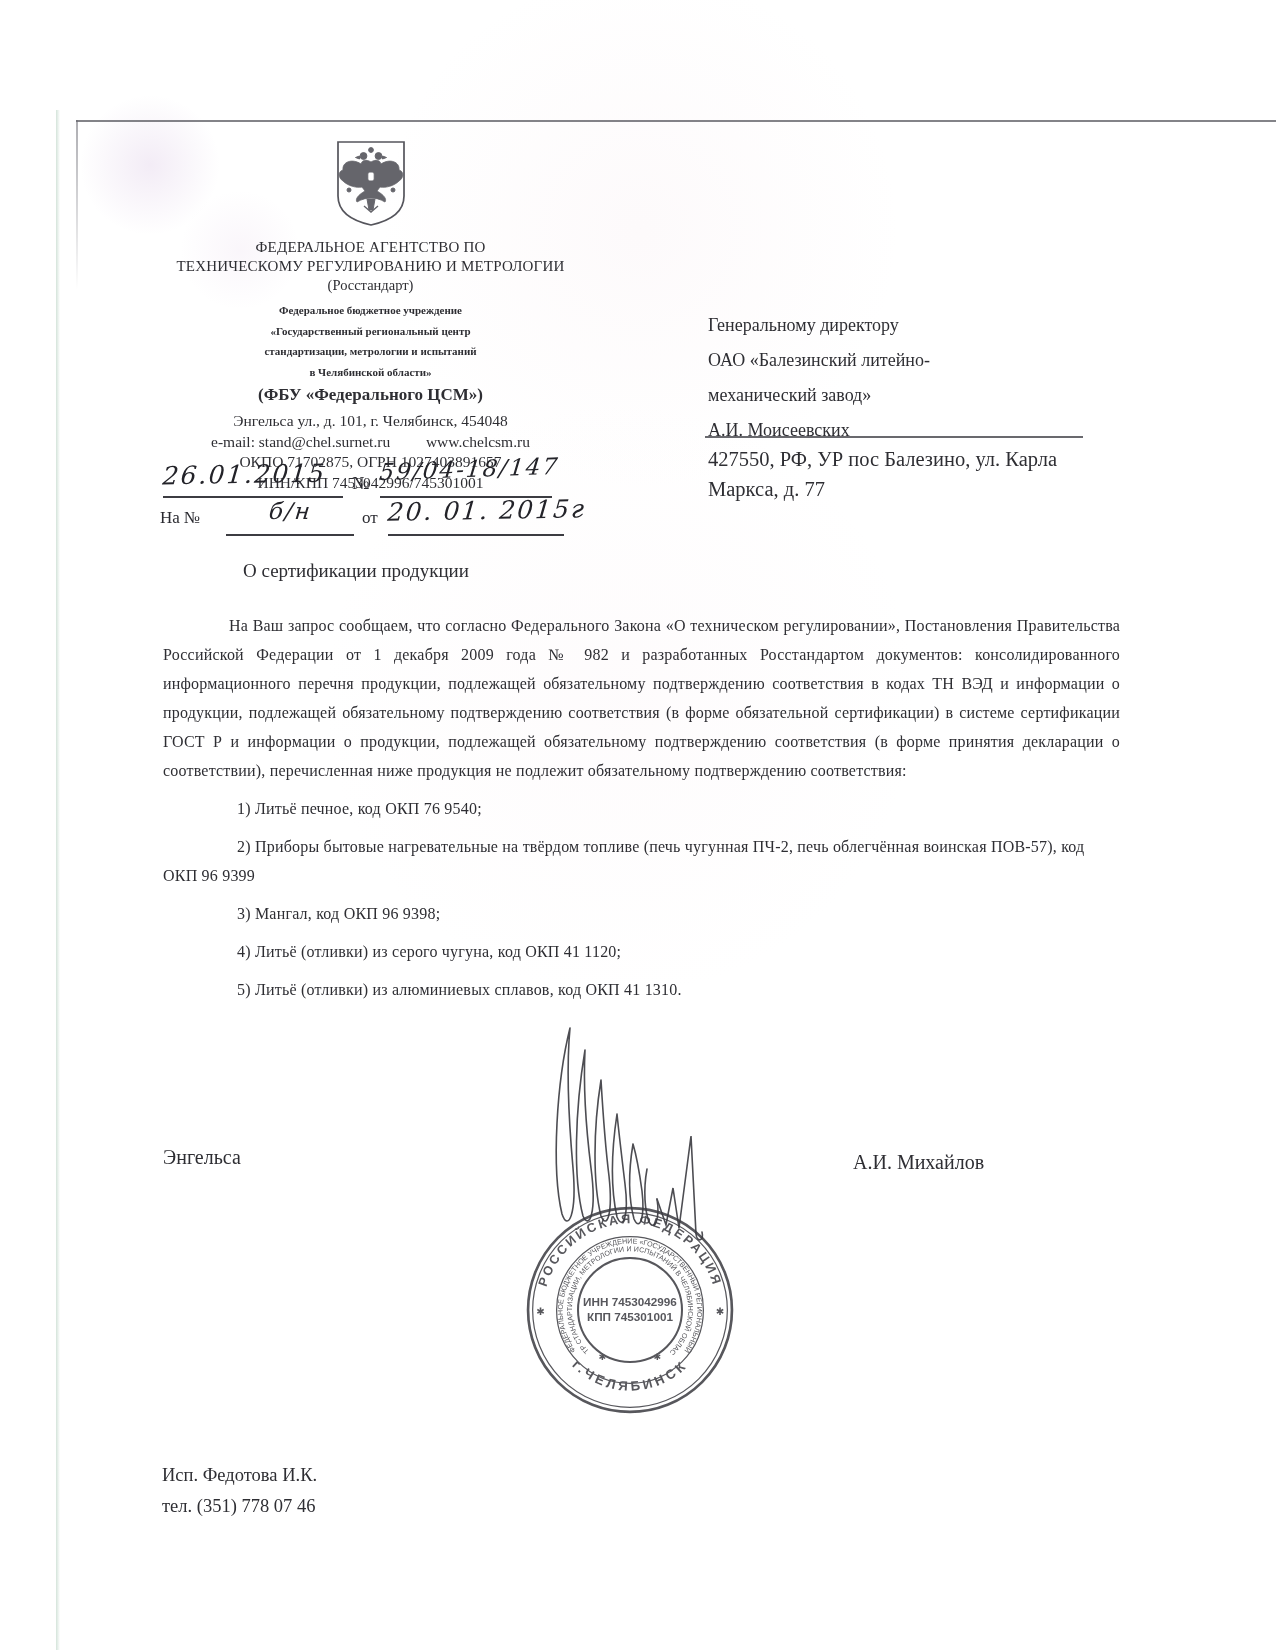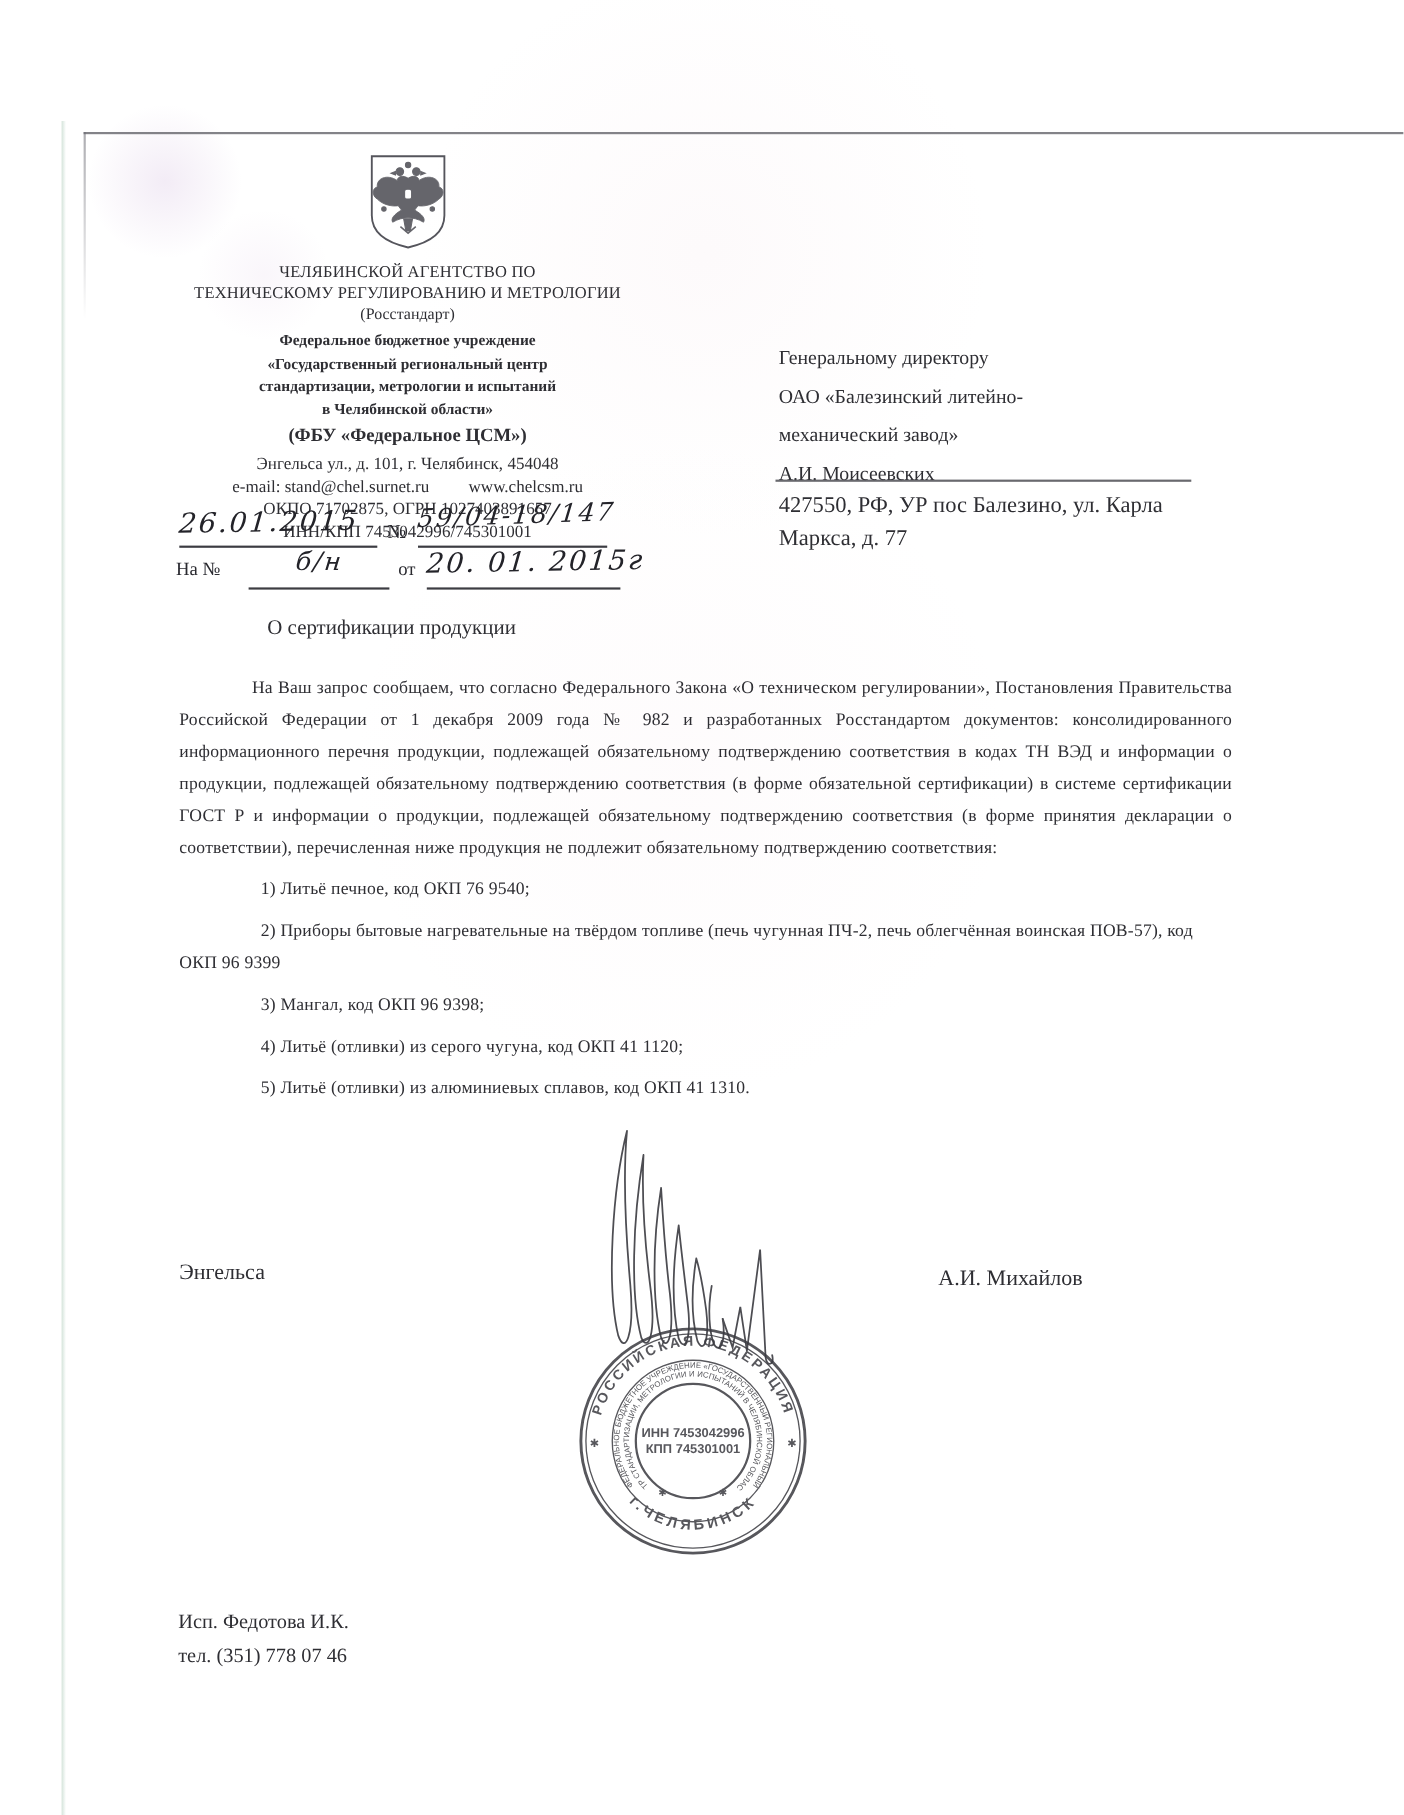--- a/index.html
+++ b/index.html
@@ -19,21 +19,21 @@
       radial-gradient(circle at 150px 165px, rgba(168,120,190,.14), rgba(168,120,190,0) 70px),
       radial-gradient(circle at 240px 250px, rgba(190,140,200,.08), rgba(190,140,200,0) 60px),
       radial-gradient(circle at 640px 230px, rgba(235,205,215,.10), rgba(235,205,215,0) 260px),
       radial-gradient(circle at 620px 700px, rgba(240,210,220,.08), rgba(240,210,220,0) 300px);
   }
   
   .letterhead{left:118px;top:138px;width:505px;text-align:center;}
   .coat{display:inline-block;}
   .lh-agency{font-size:15px;line-height:19px;letter-spacing:.2px;margin-top:6px;}
   .lh-sub{font-size:14.5px;line-height:18px;}
-  .lh-org{font-weight:bold;font-size:14px;line-height:20.5px;margin-top:6px;}
+  .lh-org{font-weight:bold;font-size:11px;line-height:20.5px;margin-top:6px;}
   .lh-org-short{font-weight:bold;font-size:17px;line-height:21px;margin-top:2px;}
   .lh-contact{font-size:15.5px;line-height:20.5px;margin-top:6px;}
   .lh-contact div{white-space:nowrap;text-align:center;}
   
   .hand{
     font-family:"DejaVu Serif", serif;font-style:italic;
     color:#232329;letter-spacing:2px;display:inline-block;transform:skewX(-6deg);
     white-space:nowrap;
   }
   .uline{border-bottom:2px solid #3c3c42;}
@@ -75,31 +75,31 @@
       <path d="M 51.5,18 L 55.5,19.5 L 51.5,21 Z"></path>
       <path d="M 40,24 C 35,21 31,22 30,26 C 21,20 11,24 12,32 C 7,33 7,40 12,43 C 17,48 25,50 31,49 L 34,53 C 27,57 24,61 26,64 C 31,61 36,60 40,60 C 44,60 49,61 54,64 C 56,61 53,57 46,53 L 49,49 C 55,50 63,48 68,43 C 73,40 73,33 68,32 C 69,24 59,20 50,26 C 49,22 45,21 40,24 Z" stroke-width="0.8"></path>
       <path d="M 36,61 L 44,61 L 42,72 L 38,72 Z"></path>
       <path d="M 33,68 L 40,74 L 47,68" fill="none" stroke-width="1.4"></path>
       <circle cx="18" cy="52" r="2"></circle>
       <circle cx="62" cy="52" r="2"></circle>
       <rect x="36.8" y="34" width="6.4" height="9" rx="2" fill="#fff" stroke-width="1"></rect>
     </g>
   </svg>
   <div class="lh-agency">
-    <div>ЧЕЛЯБИНСКОЙ АГЕНТСТВО ПО</div>
+    <div>ФЕДЕРАЛЬНОЕ АГЕНТСТВО ПО</div>
     <div>ТЕХНИЧЕСКОМУ РЕГУЛИРОВАНИЮ И МЕТРОЛОГИИ</div>
   </div>
   <div class="lh-sub">(Росстандарт)</div>
   <div class="lh-org">
     <div>Федеральное бюджетное учреждение</div>
     <div>«Государственный региональный центр</div>
     <div>стандартизации, метрологии и испытаний</div>
     <div>в Челябинской области»</div>
   </div>
-  <div class="lh-org-short">(ФБУ «Федеральное ЦСМ»)</div>
+  <div class="lh-org-short">(ФБУ «Федерального ЦСМ»)</div>
   <div class="lh-contact">
     <div>Энгельса ул., д. 101, г. Челябинск, 454048</div>
     <div>
       <span>e-mail: stand@chel.surnet.ru</span>
       <span style="display:inline-block;width:28px;"></span>
       <span>www.chelcsm.ru</span>
     </div>
     <div>ОКПО 71702875, ОГРН 1027403891657</div>
     <div>ИНН/КПП 7453042996/745301001</div>
   </div>

